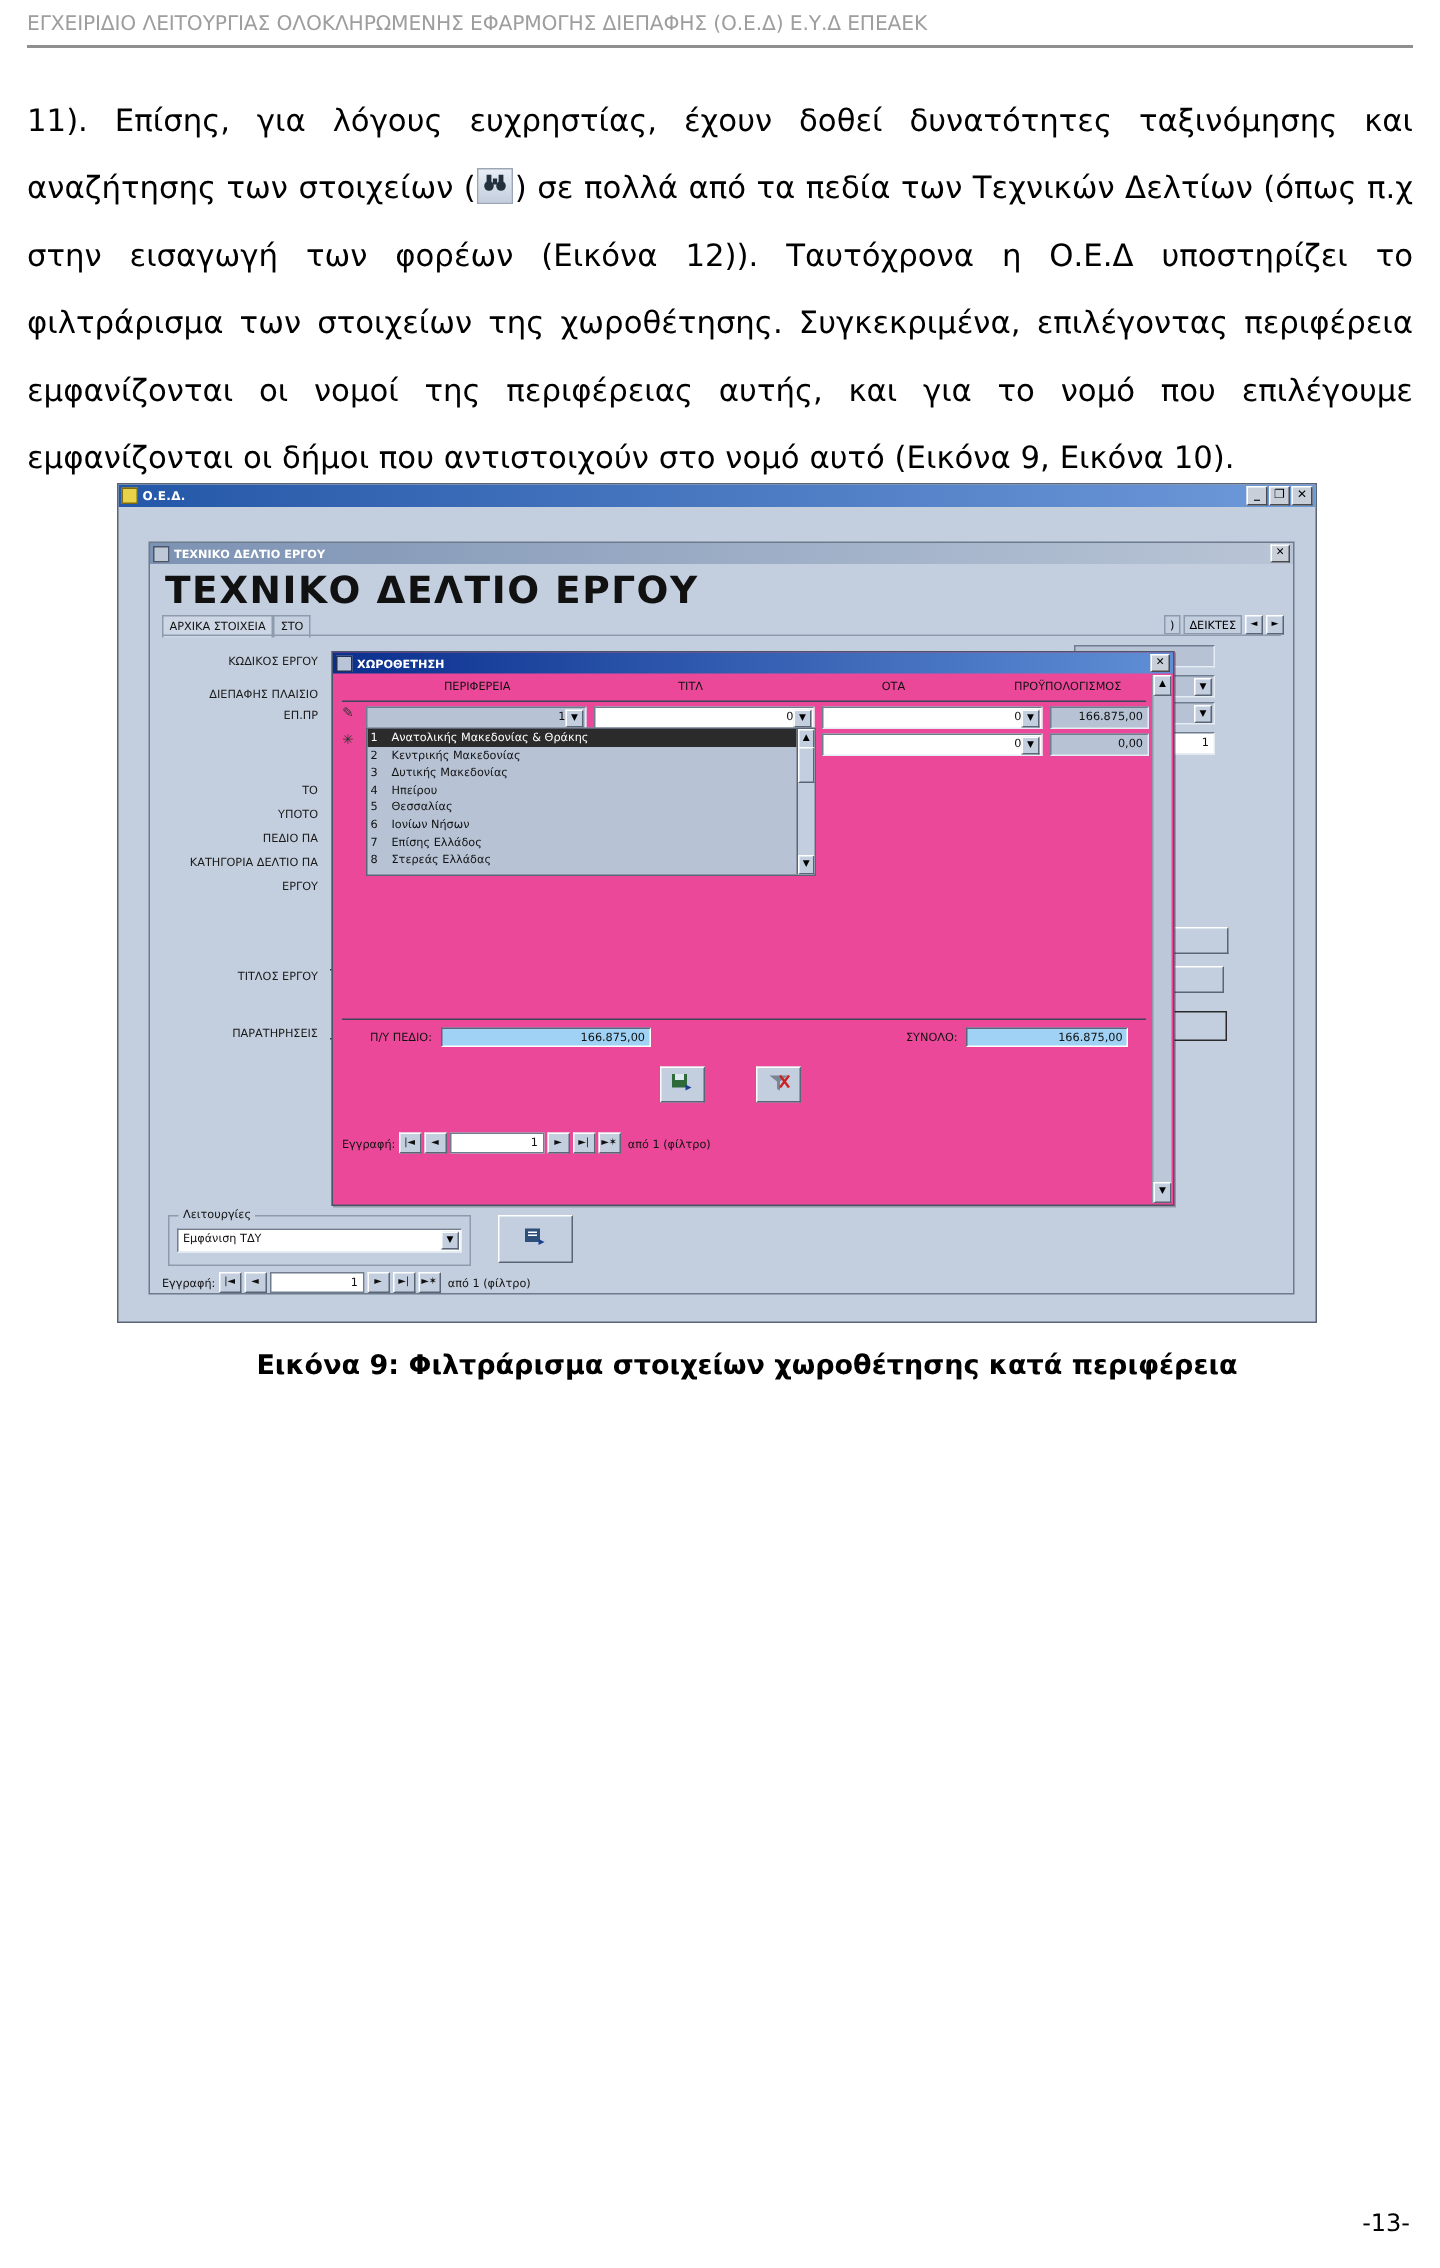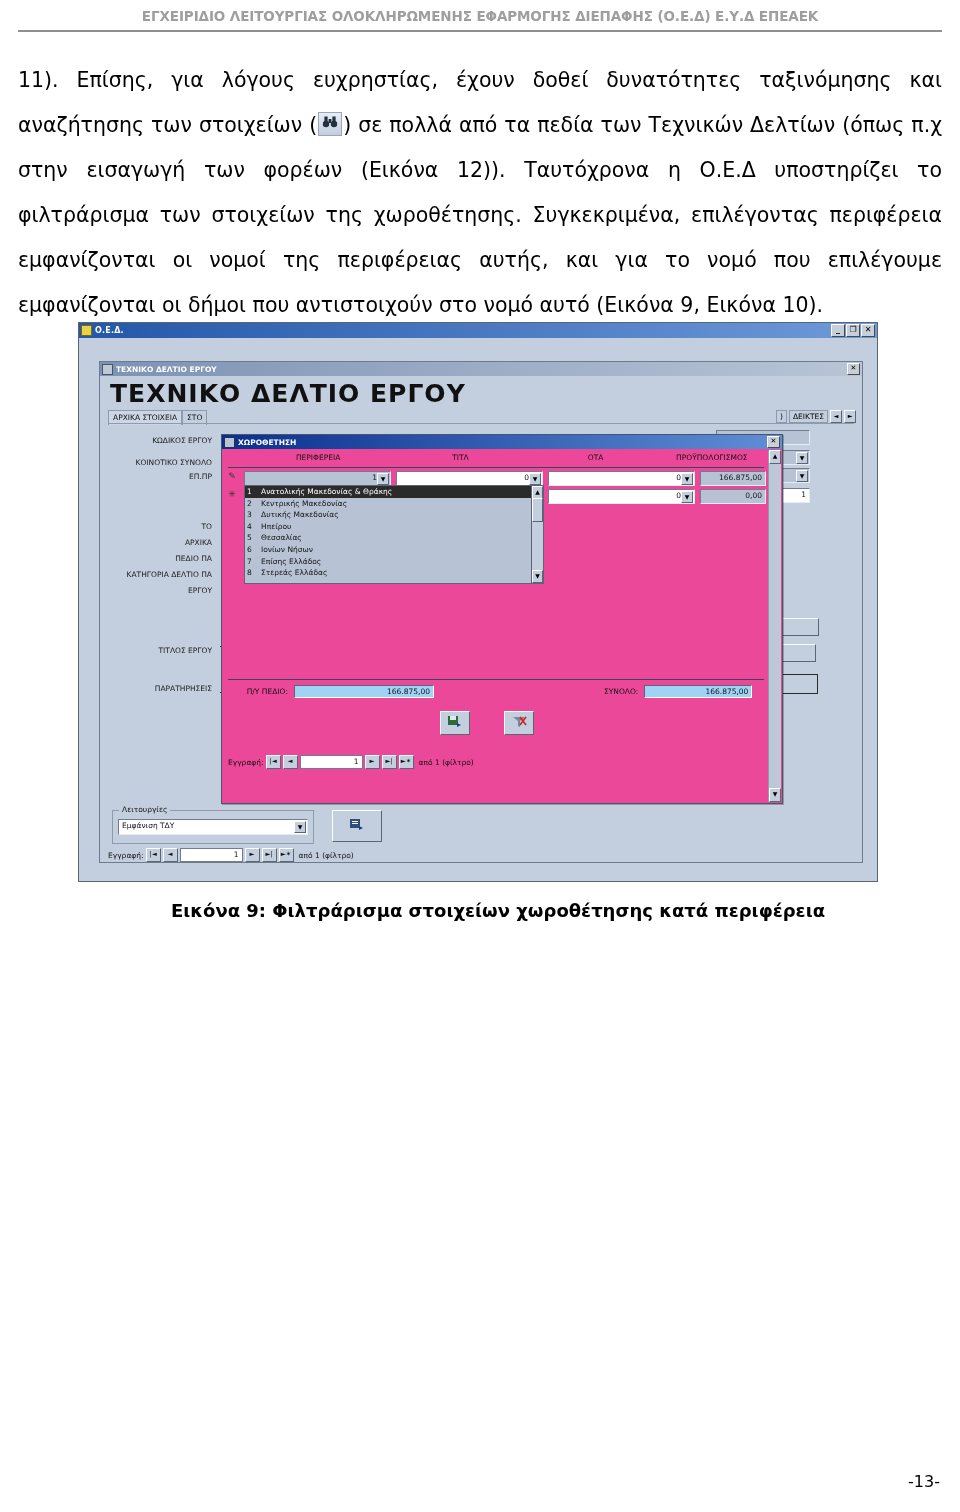--- a/index.html
+++ b/index.html
@@ -16,26 +16,25 @@
   }
 
   
   .doc-header {
     position: absolute;
     top: 8px;
     left: 18px;
     right: 18px;
     height: 22px;
     color: #9e9e9e;
-    font-weight: bold;
+    font-weight: normal;
     font-size: 13.5px;
     letter-spacing: -0.1px;
     white-space: nowrap;
     font-family: "DejaVu Sans", sans-serif;
-    text-align: center;
   }
   .doc-header-rule {
     position: absolute;
     top: 30px;
     left: 18px;
     right: 18px;
     height: 2px;
     background: #8f8f8f;
   }
 
@@ -428,24 +427,24 @@
     <div class="tab-underline"></div>
 
     <div class="rt-tabs">
       <span class="tb">)</span>
       <span class="tb">ΔΕΙΚΤΕΣ</span>
       <span class="nav">◄</span>
       <span class="nav">►</span>
     </div>
 
     <div class="lbl" style="left:0; top:74px; width:112px;">ΚΩΔΙΚΟΣ ΕΡΓΟΥ</div>
-    <div class="lbl" style="left:0; top:96px; width:112px;">ΚΟΙΝΟΤΙΚΟ ΣΥΝΟΛΟ</div>
+    <div class="lbl" style="left:0; top:96px; width:112px;">ΔΙΕΠΑΦΗΣ ΠΛΑΙΣΙΟ</div>
     <div class="lbl" style="left:0; top:110px; width:112px;">ΕΠ.ΠΡ</div>
     <div class="lbl" style="left:0; top:160px; width:112px;">ΤΟ</div>
-    <div class="lbl" style="left:0; top:176px; width:112px;">ΑΡΧΙΚΑ</div>
+    <div class="lbl" style="left:0; top:176px; width:112px;">ΥΠΟΤΟ</div>
     <div class="lbl" style="left:0; top:192px; width:112px;">ΠΕΔΙΟ ΠΑ</div>
     <div class="lbl" style="left:0; top:208px; width:112px;">ΚΑΤΗΓΟΡΙΑ ΔΕΛΤΙΟ ΠΑ</div>
     <div class="lbl" style="left:0; top:224px; width:112px;">ΕΡΓΟΥ</div>
     <div class="lbl" style="left:0; top:284px; width:112px;">ΤΙΤΛΟΣ ΕΡΓΟΥ</div>
     <div class="lbl" style="left:0; top:322px; width:112px;">ΠΑΡΑΤΗΡΗΣΕΙΣ</div>
 
     <div class="fld" style="left:616px; top:68px; width:92px; height:13px;"></div>
     <div class="fld" style="left:616px; top:88px; width:92px; height:13px;">
       <span class="v">2</span>
       <span class="combo-arrow">▼</span>

